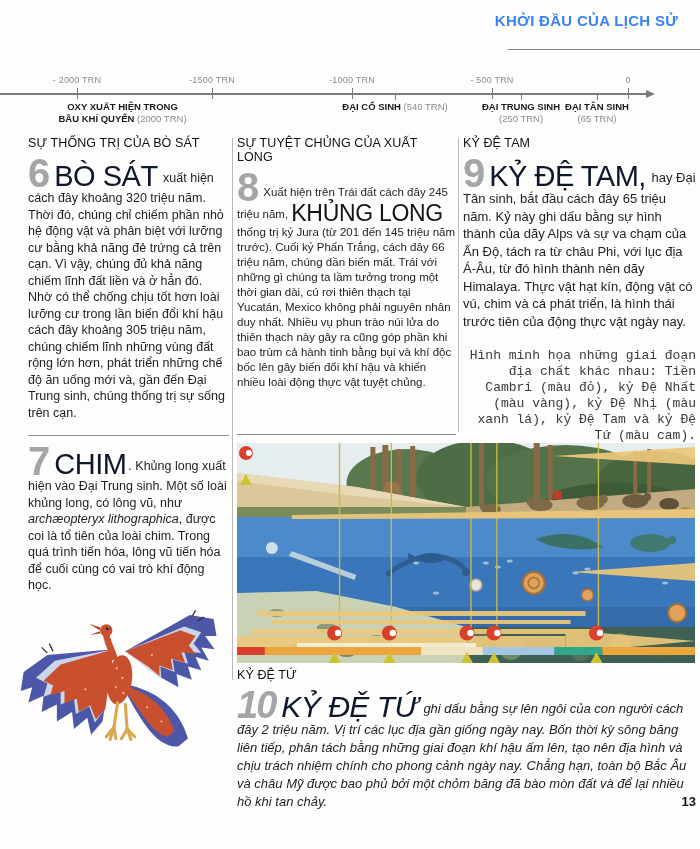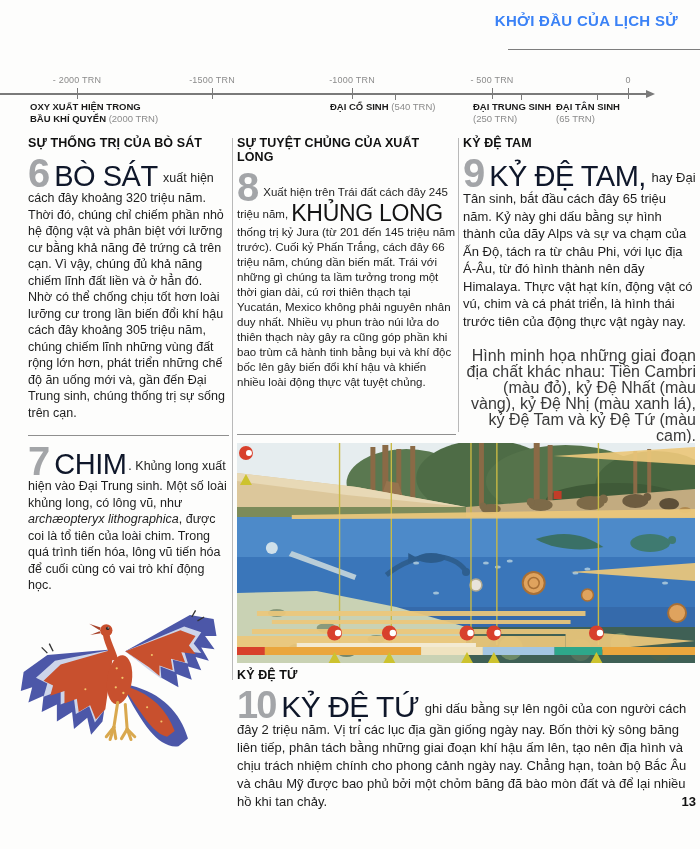--- a/index.html
+++ b/index.html
@@ -9,44 +9,44 @@
   .header-title{position:absolute;top:12px;right:22px;font-size:15px;font-weight:700;
                 letter-spacing:.3px;color:#3b82f6;}
   .header-rule{position:absolute;top:49px;left:508px;width:192px;height:1px;background:#7d7d7d;}
   
   .tl-line{position:absolute;top:93px;left:0;width:646px;height:2px;background:#7a7a7a;}
   .tl-arrow{position:absolute;top:90px;left:646px;width:0;height:0;
             border-left:9px solid #7a7a7a;border-top:4px solid transparent;border-bottom:4px solid transparent;}
   .tl-tick{position:absolute;top:88px;width:1px;height:11px;background:#7a7a7a;}
   .tl-num{position:absolute;top:75px;width:90px;margin-left:-45px;text-align:center;
           font-size:9px;color:#8b8b8b;letter-spacing:.2px;}
-  .tl-ev{position:absolute;top:101px;text-align:left;font-size:9.5px;font-weight:700;
+  .tl-ev{position:absolute;top:101px;text-align:center;font-size:9.5px;font-weight:700;
          color:#1a1a1a;line-height:12px;}
   .tl-ev .time{font-weight:400;color:#8b8b8b;}
   
   .col{position:absolute;top:136px;}
   .col1{left:28px;width:201px;}
   .col2{left:237px;width:219px;}
   .col3{left:463px;width:233px;}
   .vdiv{position:absolute;width:1px;background:#b9b9b9;}
   .vdiv1{left:232px;top:138px;height:542px;}
   .vdiv2{left:458px;top:138px;height:294px;}
-  .h-sec{font-size:12.5px;font-weight:700;letter-spacing:.1px;color:#101010;margin:0 0 9px 0;}
+  .h-sec{font-size:12.5px;font-weight:400;letter-spacing:.1px;color:#101010;margin:0 0 9px 0;}
   .body{font-size:12.5px;line-height:16.5px;color:#1e1e1e;margin:0;}
   .body-c2{font-size:11.5px;line-height:15px;}
   .body-c3{font-size:13px;line-height:17.5px;}
-  .body-q{font-size:13px;line-height:18px;}
+  .body-q{font-size:13px;line-height:18px;font-style:italic;}
   .bignum{font-size:40px;font-weight:700;color:#a3a5a8;letter-spacing:-2px;line-height:28px;
           vertical-align:-5px;padding-right:6px;}
   .kw{font-size:29px;font-weight:400;letter-spacing:-.5px;color:#0f172a;line-height:28px;
       vertical-align:-4px;padding-right:2px;}
   .kw-inline{font-size:23px;font-weight:400;letter-spacing:-.3px;color:#141414;line-height:24px;
       vertical-align:-3px;}
   .rule{border:none;border-top:1px solid #8f8f8f;margin:14px 0 11px 0;}
-  .caption{font-family:Liberation Sans, sans-serif;font-size:16px;line-height:16px;color:#3a3a3a;}
+  .caption{font-family:Liberation Mono, monospace;font-size:13px;line-height:16px;color:#3a3a3a;}
   .cap-right{text-align:right;margin-top:18px;}
   .italic{font-style:italic;}
   .scene-rule{position:absolute;left:237px;top:434px;width:219px;height:1px;background:#8f8f8f;}
   .scene{position:absolute;left:237px;top:443px;width:458px;height:220px;}
   .bird{position:absolute;left:12px;top:598px;width:218px;height:152px;}
   .bird-caption{position:absolute;left:28px;top:752px;width:170px;}
   .quaternary{position:absolute;left:237px;top:668px;width:458px;}
   .pagenum{position:absolute;left:660px;top:794px;width:36px;text-align:right;
            font-size:13px;font-weight:700;color:#111;}
 </style>

